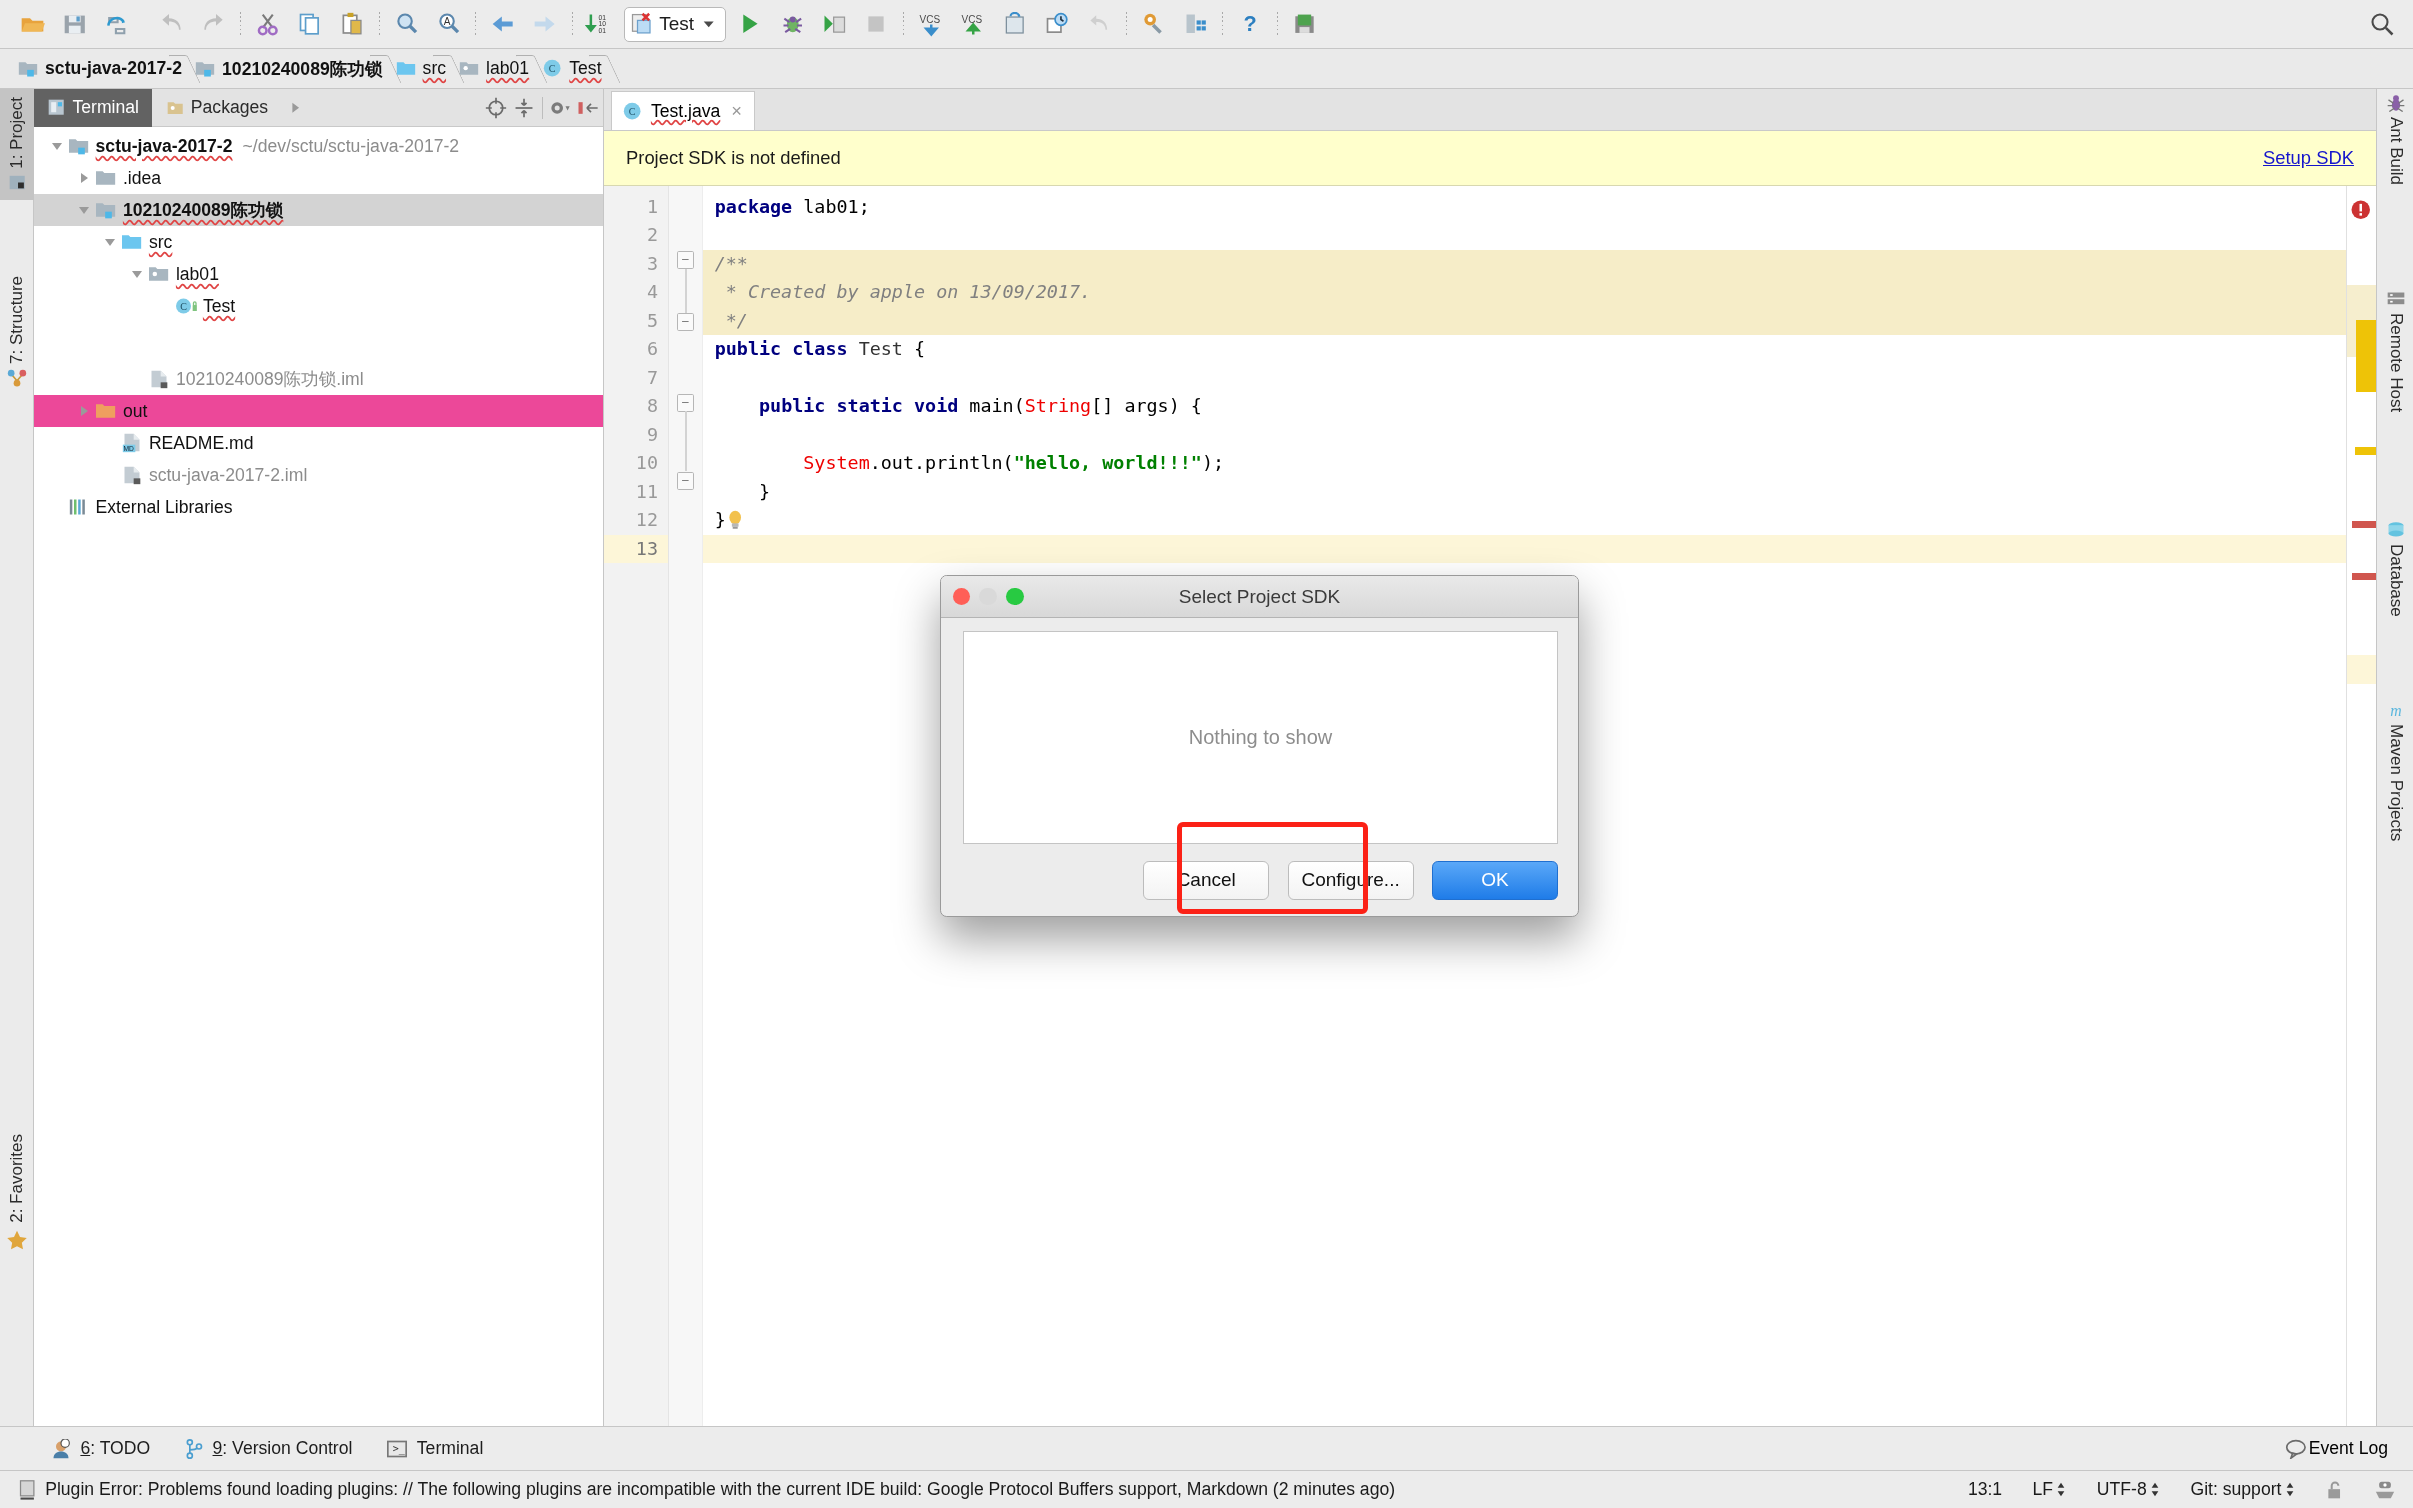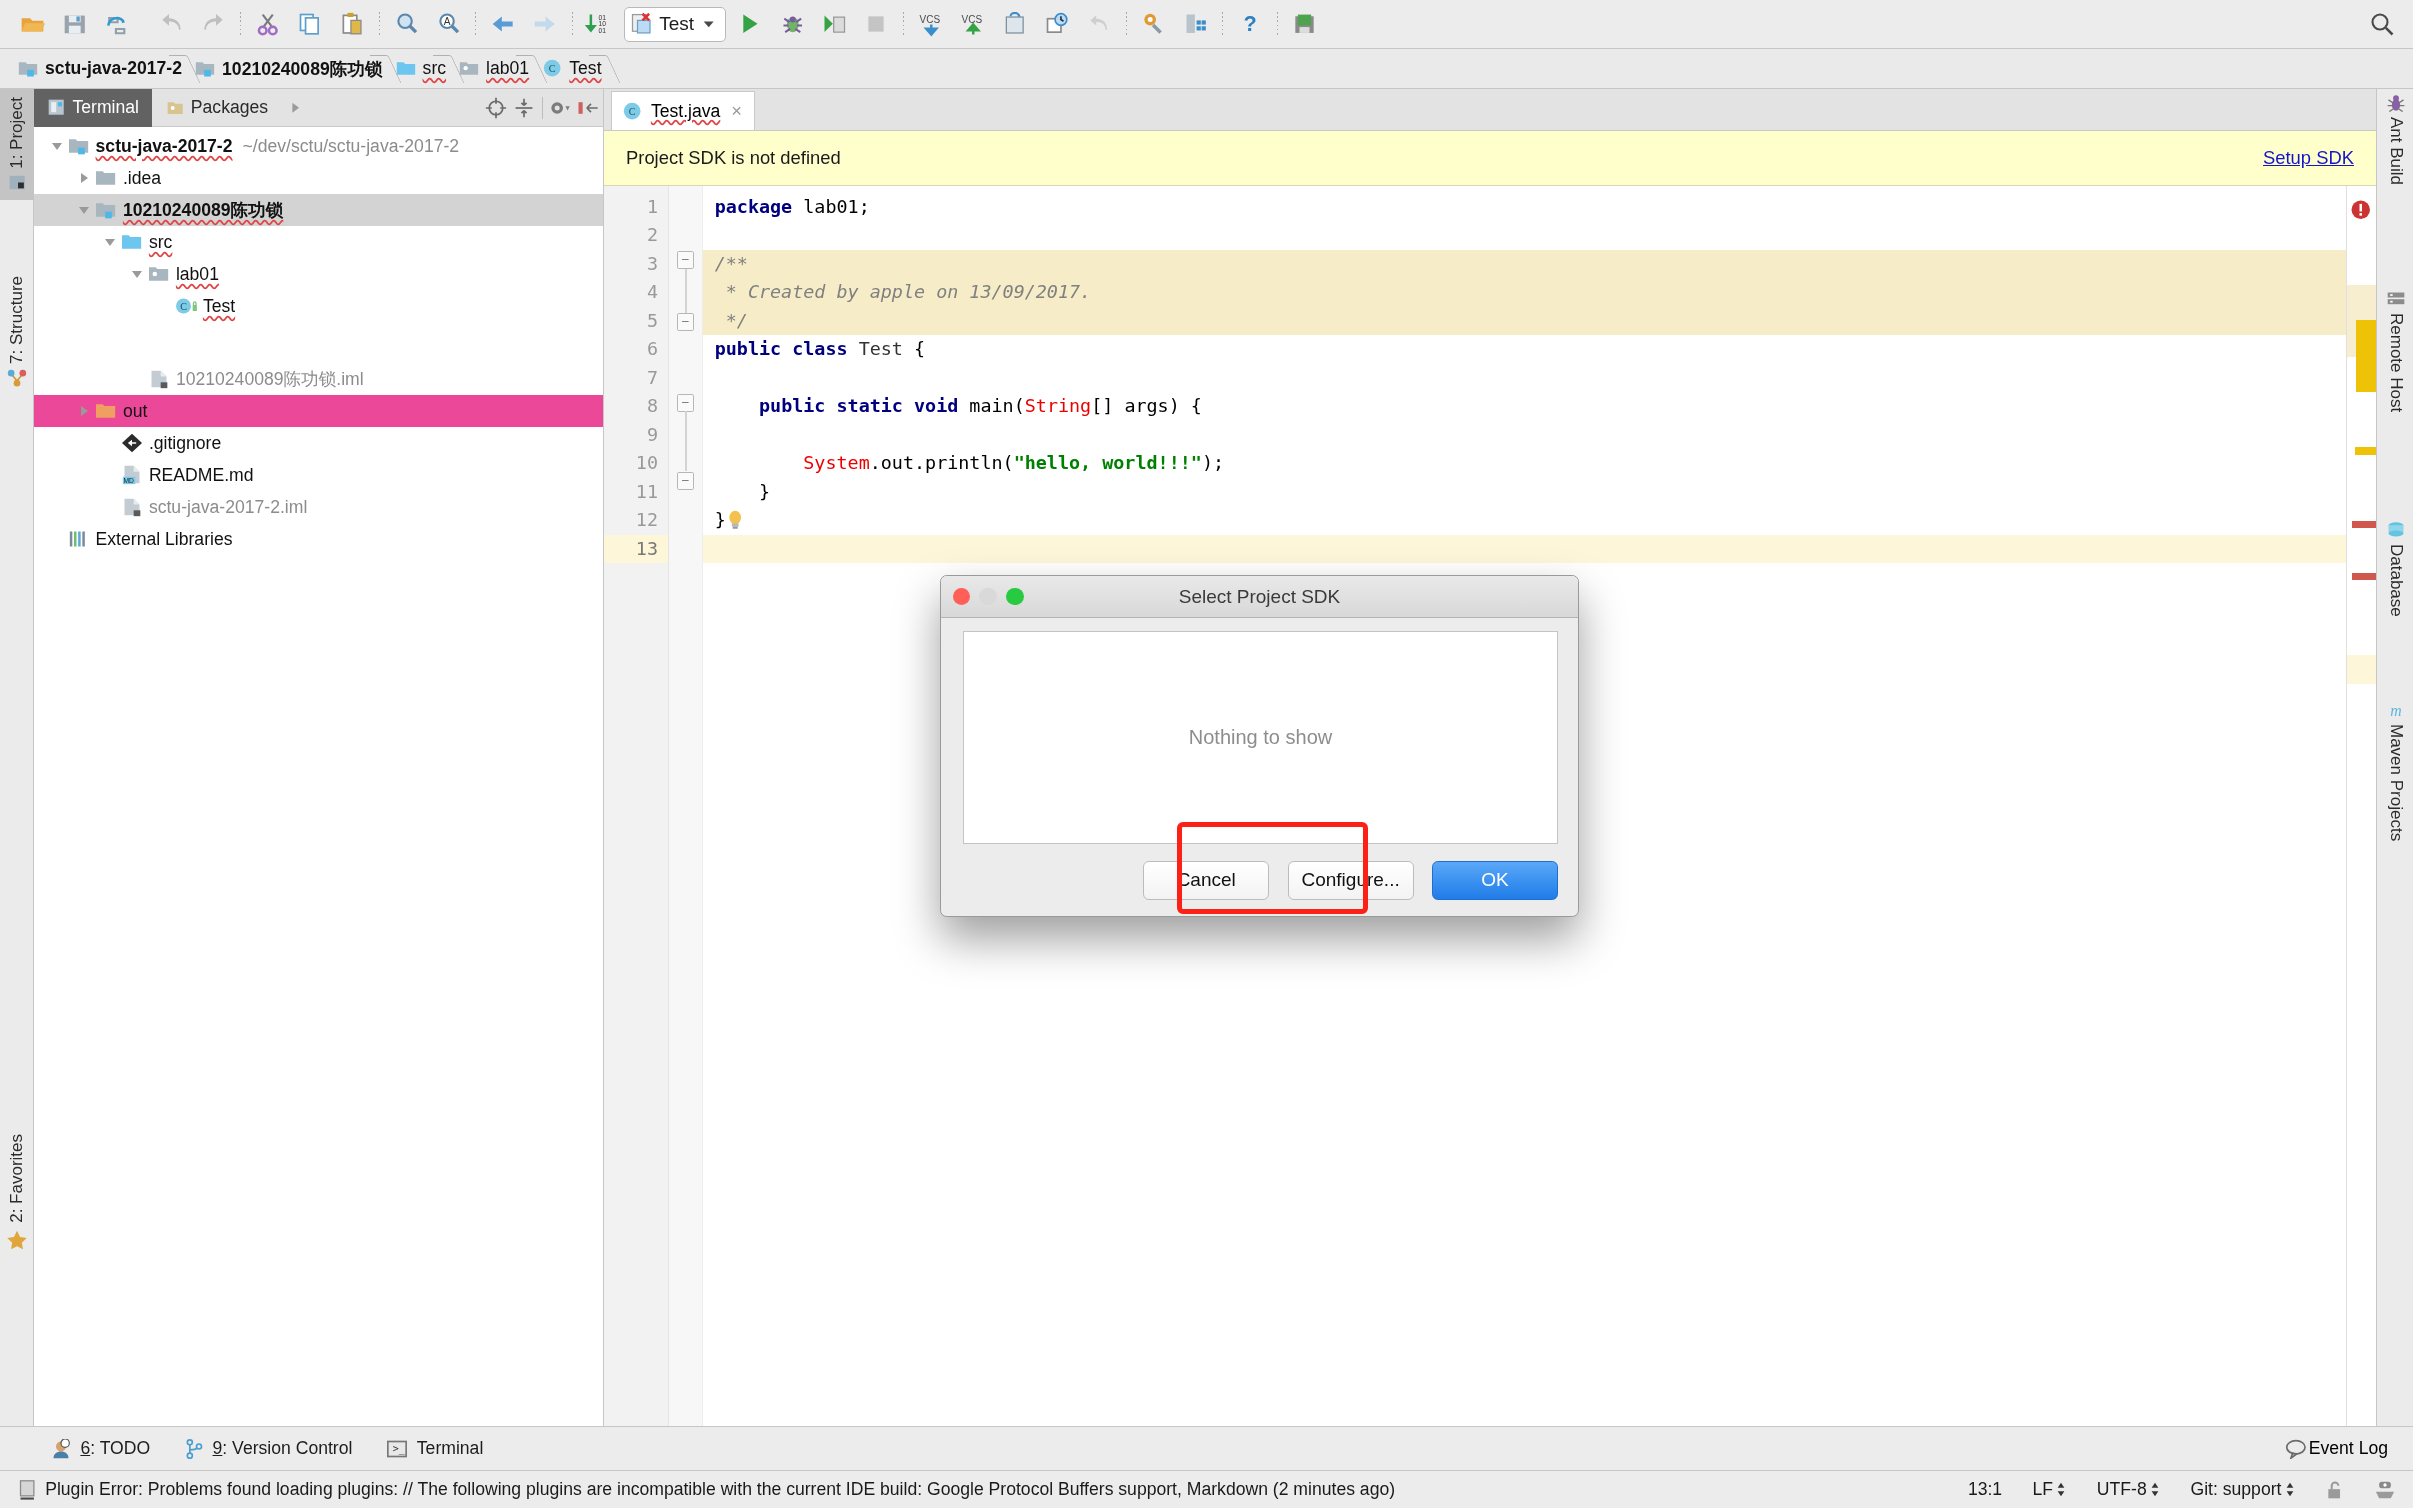--- a/index.html
+++ b/index.html
@@ -600,28 +600,20 @@
           <span class="tlabel gray">10210240089陈功锁.iml</span>
         </div>
         <div class="tnode hl" style="padding-left: 39px;">
           <span class="tw">
             <span class="tri"></span>
           </span>
           <span class="ico"><svg width="22" height="20" viewBox="0 0 26 24">
               <path d="M1 4h8l2 2h13v14H1z" fill="#ef9f5f"></path>
             </svg></span>
           <span class="tlabel">out</span>
-        </div>
-        <div class="tnode" style="padding-left: 65px;">
-          <span class="tw"></span>
-          <span class="ico"><svg width="22" height="20" viewBox="0 0 26 24">
-              <path d="M13 1l12 11-12 11L1 12z" fill="#2b2b2b"></path>
-              <path d="M8 12l5-4v3h5v2h-5v3z" fill="#fff"></path>
-            </svg></span>
-          <span class="tlabel">.gitignore</span>
         </div>
         <div class="tnode" style="padding-left: 65px;">
           <span class="tw"></span>
           <span class="ico"><svg width="22" height="20" viewBox="0 0 26 24" style="font-size:21px">
               <path d="M4 1h11l7 7v14H4z" fill="#c3ccd3"></path>
               <path d="M15 1v7h7z" fill="#e7ecef"></path>
               <rect x="2" y="14" width="15" height="9" fill="#7ecbe8"></rect>
               <text x="9" y="21" font-size="8" text-anchor="middle" fill="#123" font-family="Liberation Sans">MD</text>
             </svg></span>
           <span class="tlabel">README.md</span>

